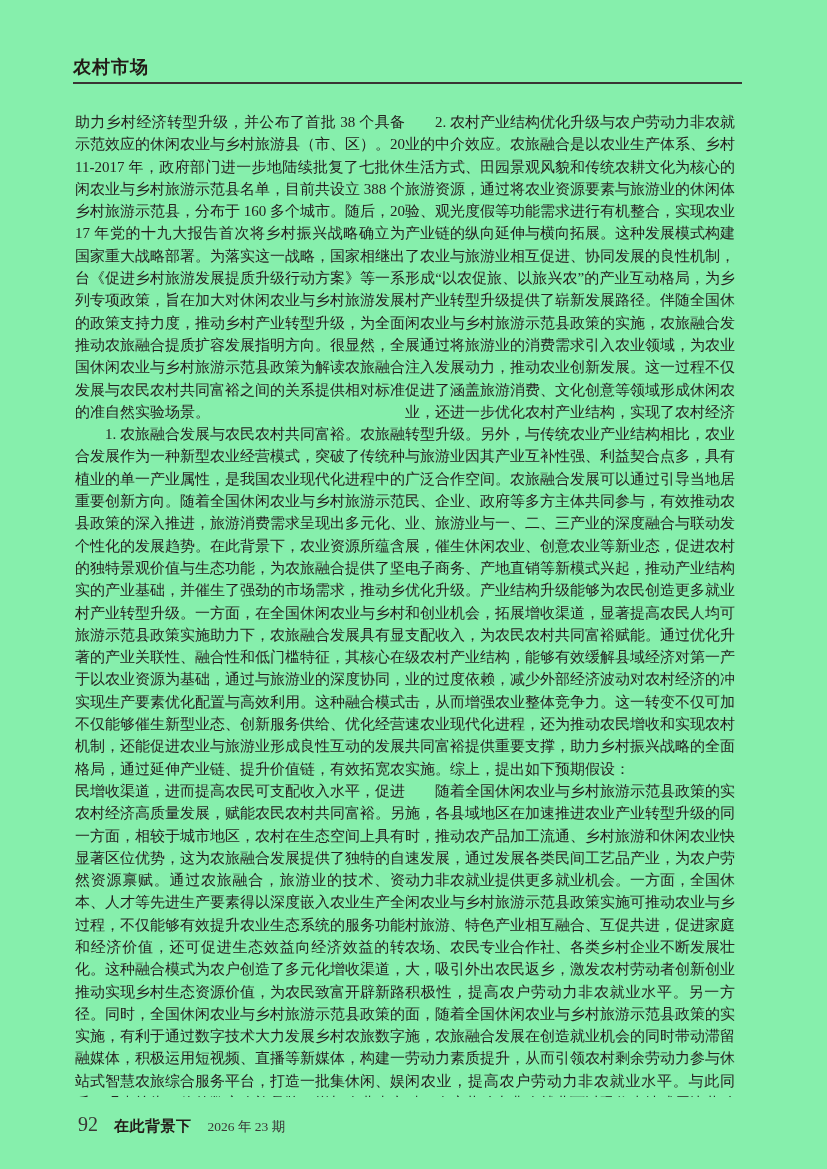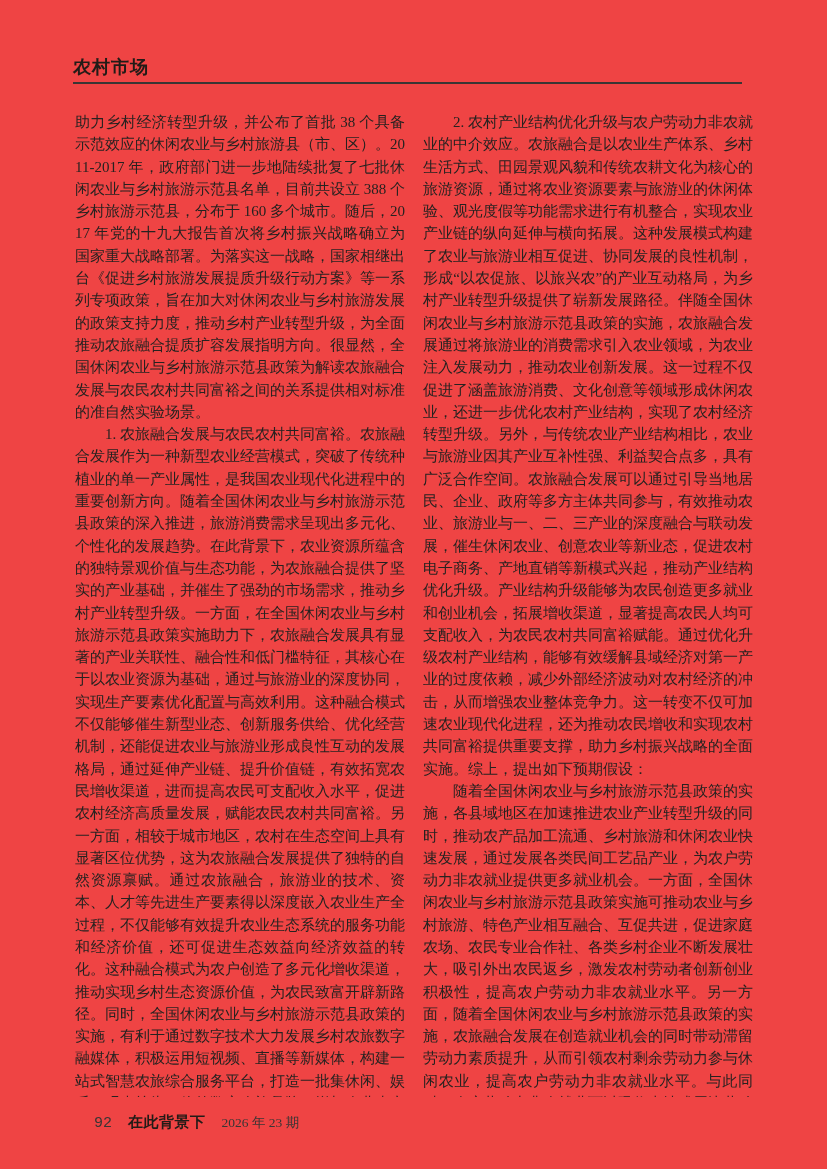--- a/index.html
+++ b/index.html
@@ -4,21 +4,21 @@
 <style>
   html, body {
     margin: 0;
     padding: 0;
     background: #ffffff;
   }
   .page {
     position: relative;
     width: 827px;
     height: 1169px;
-    background: #ef4444;
+    background: #86efac;
     overflow: hidden;
     font-family: "Liberation Serif", "DejaVu Serif", serif;
     color: #231f1d;
   }
   
   .running-head {
     position: absolute;
     left: 73px;
     top: 56px;
     width: 669px;
@@ -37,21 +37,20 @@
     border-bottom: 2px solid #3a3534;
   }
   
   .columns {
     position: absolute;
     left: 75px;
     top: 111px;
     width: 678px;
     height: 986px;
     display: flex;
-    gap: 18px;
     overflow: hidden;
   }
   .col {
     width: 330px;
     height: 100%;
     overflow: hidden;
   }
   .col p {
     margin: 0;
     font-size: 15px;
@@ -67,25 +66,24 @@
   
   .page-footer {
     position: absolute;
     left: 78px;
     top: 1113px;
     display: flex;
     align-items: baseline;
     gap: 16px;
   }
   .page-number {
-    font-family: Liberation Mono, monospace;
-    font-size: 15px;
+    font-family: Liberation Serif, serif;
+    font-size: 20px;
     font-weight: 400;
     color: #3a3534;
-    margin-left: 16px;
   }
   .journal-name {
     font-family: "Liberation Sans", "DejaVu Sans", sans-serif;
     font-size: 15px;
     font-weight: 700;
     letter-spacing: 0.5px;
     color: #221b17;
   }
   .issue-info {
     font-size: 13.5px;

